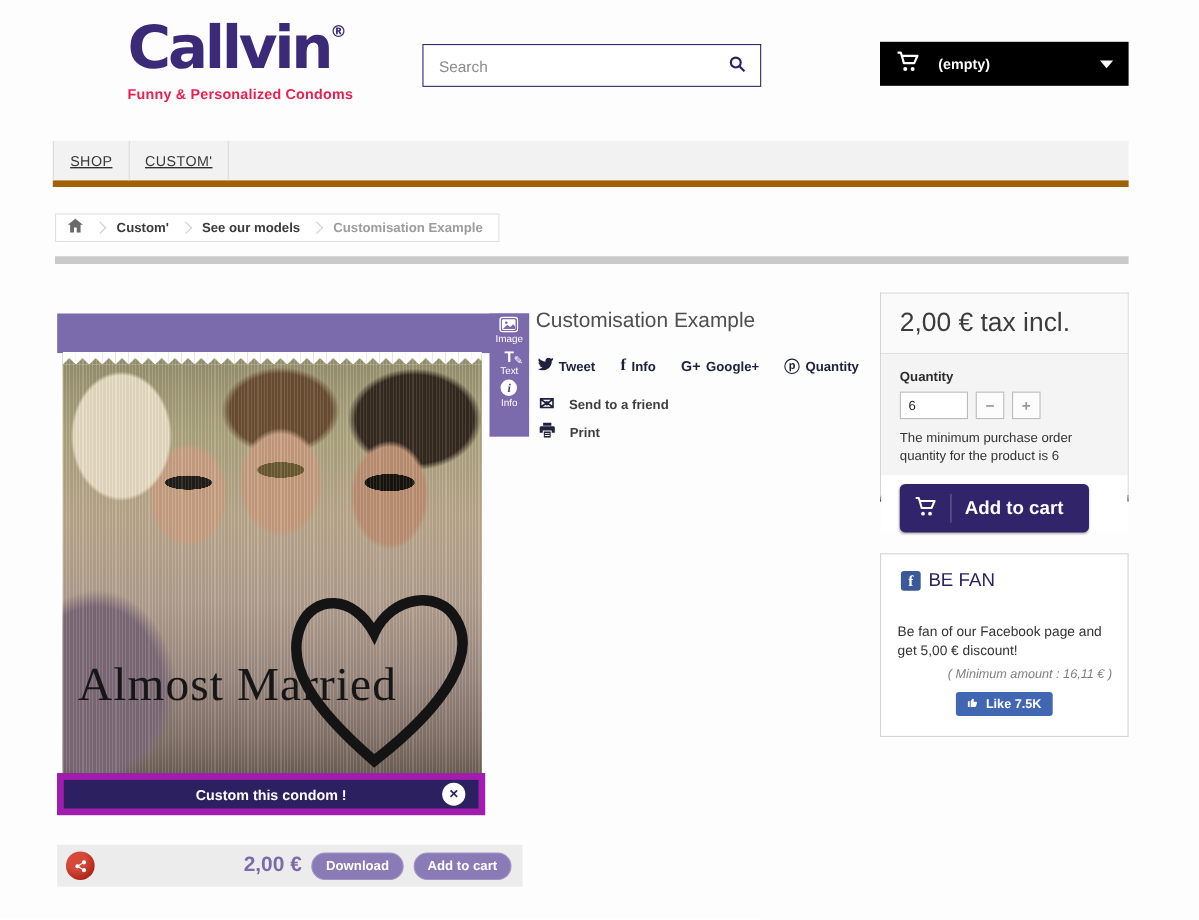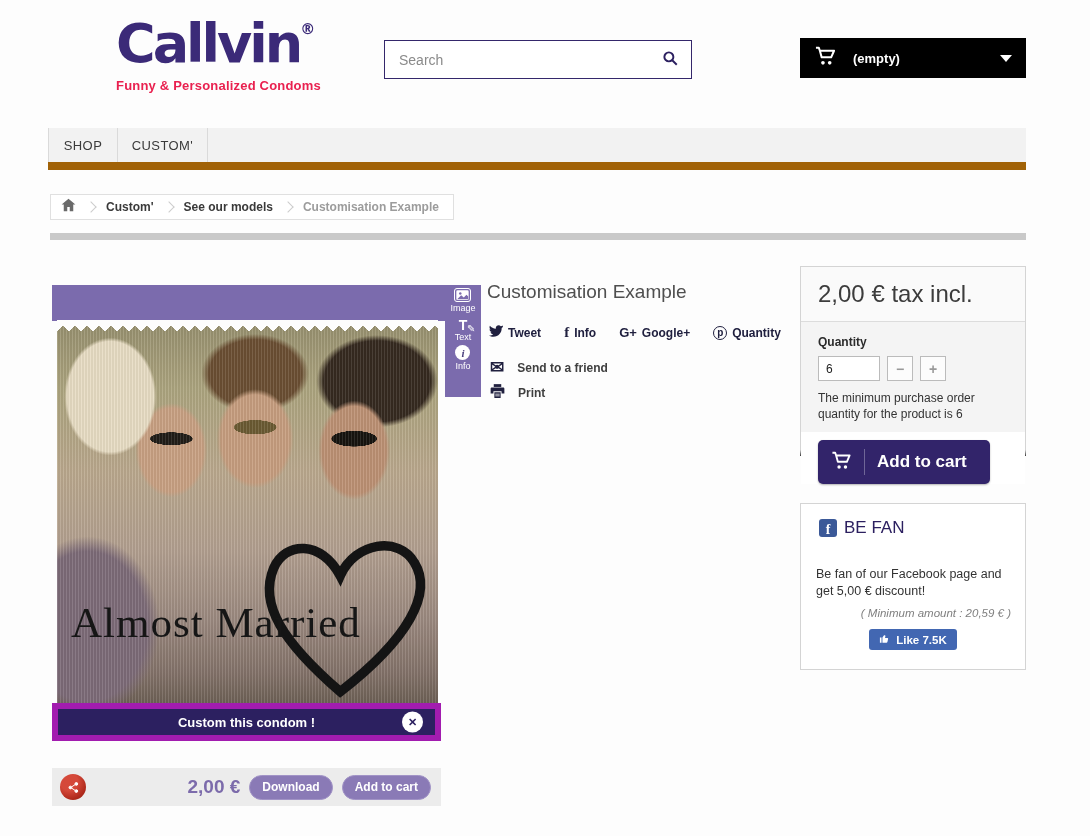--- a/index.html
+++ b/index.html
@@ -16,21 +16,21 @@
   .search-box { position:absolute; left:384px; top:40px; width:308px; height:39px; background:#fff; border:1px solid #34276b; display:flex; align-items:center; }
   .search-box input { flex:1; height:100%; border:none; outline:none; padding:0 10px 0 14px; font-size:14px; color:#333; background:transparent; font-family:"Liberation Sans", sans-serif; }
   .search-box input::placeholder { color:#8a8a8a; }
   .search-btn { width:42px; height:100%; background:transparent; border:none; display:flex; align-items:center; justify-content:center; cursor:pointer; }
 
   .cart-box { position:absolute; left:800px; top:38px; width:226px; height:40px; background:#000000; color:#fff; display:flex; align-items:center; padding:0 14px; cursor:pointer; }
   .cart-label { font-size:13px; font-weight:bold; margin-left:16px; }
   .caret-down { width:0; height:0; border-left:6px solid transparent; border-right:6px solid transparent; border-top:7px solid #fff; margin-left:auto; }
 
   
-  .nav { position:absolute; left:48px; top:128px; width:978px; height:42px; background:#f2f2f2; border-bottom:8px solid #a16207; display:flex; }
+  .nav { position:absolute; left:48px; top:128px; width:978px; height:42px; background:#f2f2f2; border-bottom:6px solid #a16207; display:flex;text-decoration:underline; }
   .nav-tab { display:flex; align-items:center; justify-content:center; font-size:13px; color:#3a3a3a; border-right:1px solid #dadada; cursor:pointer; letter-spacing:0.4px; }
   .nav-tab.first { border-left:1px solid #dadada; width:70px; }
   .nav-tab.second { width:90px; }
 
   
   .breadcrumb { position:absolute; left:50px; top:194px; height:26px; background:#fff; border:1px solid #e0e0e0; display:inline-flex; align-items:center; padding:0 14px 0 10px; }
   .crumb { font-size:12px; font-weight:bold; color:#3a3a3a; white-space:nowrap; cursor:pointer; }
   .crumb.current { color:#9c9c9c; cursor:default; }
   .crumb-sep { width:8px; height:8px; border-top:1px solid #ccc; border-right:1px solid #ccc; transform:rotate(45deg); margin:0 11px; flex:none; }
   .home-link { display:flex; align-items:center; cursor:pointer; }
@@ -69,21 +69,21 @@
       linear-gradient(135deg, #fdfdfd 50%, transparent 50%) 0 0,
       linear-gradient(-135deg, #fdfdfd 50%, transparent 50%) 0 0;
     background-size:12px 11px; background-repeat:repeat-x; }
   .heart-svg { position:absolute; right:-6px; top:195px; width:200px; height:190px; }
   .photo-caption { position:absolute; left:14px; top:278px; font-family:"Liberation Serif", serif; font-size:43px; color:#161616; white-space:nowrap; letter-spacing:1px; }
 
   .custom-bar { position:absolute; left:52px; top:703px; width:389px; height:38px; background:#2c2060; border:6px solid #a21caf; display:flex; align-items:center; justify-content:center; cursor:pointer; }
   .custom-bar-label { color:#fff; font-weight:bold; font-size:13px; }
   .close-circle { position:absolute; right:12px; top:50%; transform:translateY(-50%); width:21px; height:21px; background:#fff; border-radius:50%; color:#2c2060; font-weight:bold; font-size:11px; display:flex; align-items:center; justify-content:center; cursor:pointer; }
 
-  .media-price-bar { position:absolute; left:52px; top:768px; width:389px; height:38px; background:#ececec; display:flex; align-items:center; padding:0 10px 0 8px; }
+  .media-price-bar { position:absolute; left:52px; top:768px; width:423px; height:38px; background:#ececec; display:flex; align-items:center; padding:0 10px 0 8px; }
   .share-red { width:26px; height:26px; border-radius:50%; background:radial-gradient(circle at 35% 30%, #d5493a 0 35%, #b02a1c 70%, #8f1d12 100%); display:flex; align-items:center; justify-content:center; cursor:pointer; }
   .media-price { margin-left:auto; color:#7c6bab; font-weight:bold; font-size:19px; }
   .pill-btn { margin-left:9px; padding:4px 12px 5px; border-radius:13px; background:#8a7ab6; border:1px solid #a193c6; color:#fff; font-size:12px; font-weight:bold; cursor:pointer; font-family:"Liberation Sans", sans-serif; }
 
   
   .product-title { position:absolute; left:487px; top:281px; font-size:19px; color:#4f4f4f; font-weight:normal; }
   .share-row { position:absolute; left:489px; top:324px; display:flex; align-items:center; gap:23px; }
   .share-item { display:inline-flex; align-items:center; gap:5px; font-size:12px; font-weight:bold; color:#20203f; cursor:pointer; }
   .gplus-glyph { font-size:13px; font-weight:bold; color:#20203f; }
   .pin-circle { width:14px; height:14px; border:1.5px solid #20203f; border-radius:50%; font-size:10px; font-weight:bold; color:#20203f; display:inline-flex; align-items:center; justify-content:center; line-height:1; }
@@ -291,21 +291,21 @@
       </button>
     </div>
   </div>
 
   <div class="sb-box2">
     <div class="fan-head">
       <span class="fb-square">f</span>
       <span class="fan-title">BE FAN</span>
     </div>
     <div class="fan-text">Be fan of our Facebook page and get 5,00 € discount!</div>
-    <div class="fan-min">( Minimum amount : 20,59 € )</div>
+    <div class="fan-min">( Minimum amount : 16,11 € )</div>
     <button class="like-btn">
       <span>
         <svg width="11" height="11" viewBox="0 0 24 24" fill="#fff">
             <path d="M2 10h3.5v11H2zM7.5 21h8.8c1 0 1.8-.7 2-1.6l1.6-6.3c.3-1.2-.6-2.4-1.8-2.4h-5l.9-3.8c.2-1-.4-2-1.4-2.2-.8-.2-1.6.1-2 .8L7.5 10z"></path>
           </svg>
       </span>
       <span>Like 7.5K</span>
     </button>
   </div>
 

